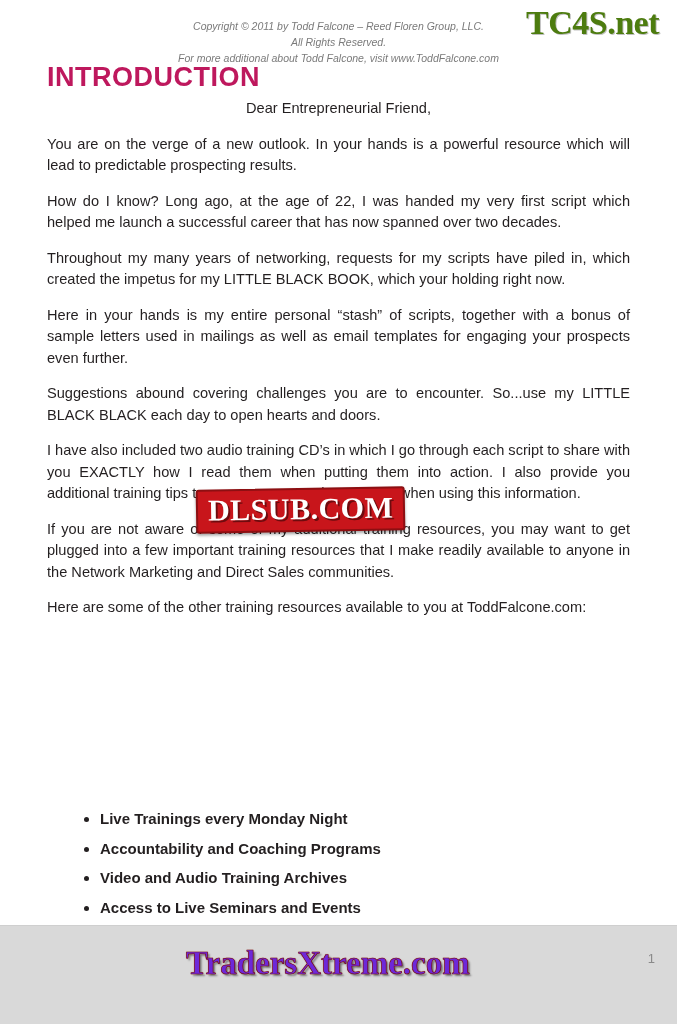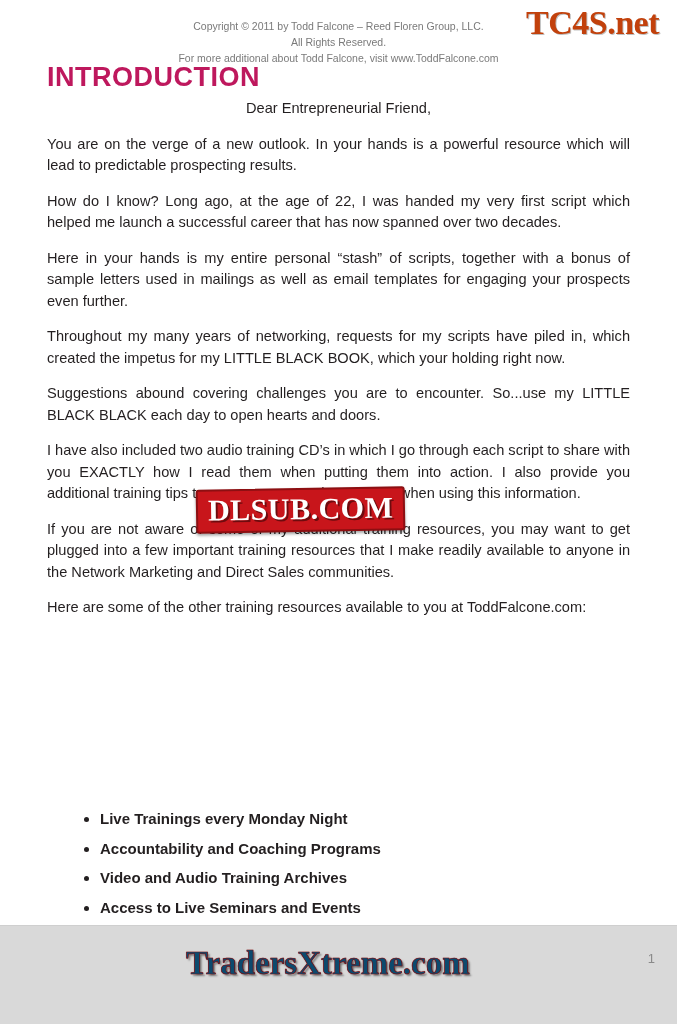--- a/index.html
+++ b/index.html
@@ -24,21 +24,21 @@
 
   
   .brand {
     position: absolute;
     top: 4px;
     right: 18px;
     font-family: "Liberation Serif", serif;
     font-weight: bold;
     font-size: 34px;
     letter-spacing: -0.5px;
-    color: #c2410c;
+    color: #4d7c0f;
     text-shadow: 1px 1px 0 rgba(0,0,0,0.25);
   }
 
   
   .heading {
     position: absolute;
     left: 47px;
     top: 44px;
     font-size: 27px;
     font-weight: bold;
@@ -94,20 +94,21 @@
   }
   .footer-text {
     position: absolute;
     left: 0;
     right: 0;
     top: 18px;
     text-align: center;
     font-size: 10.5px;
     line-height: 16px;
     color: #7a7a7a;
+    font-style: italic;
   }
   .page-number {
     position: absolute;
     right: 22px;
     bottom: 58px;
     font-size: 13px;
     color: #8a8a8a;
   }
 
   
@@ -132,42 +133,42 @@
   }
 
   
   .wm-traders {
     position: absolute;
     left: 186px;
     bottom: 42px;
     font-family: "Liberation Serif", serif;
     font-weight: bold;
     font-size: 33px;
-    color: #0c4a6e;
+    color: #6d28d9;
     letter-spacing: 0px;
     text-shadow: 2px 2px 2px rgba(0,0,0,0.45), 0 0 1px #7e0c0f;
     -webkit-text-stroke: 0.6px #7e0c0f;
     white-space: nowrap;
   }
 </style>
 </head>
 <body>
 
 <div class="page">
 
   <div class="brand">TC4S.net</div>
 
   <h1 class="heading">INTRODUCTION</h1>
 
   <div class="body-copy">
     <p class="nojust">Dear Entrepreneurial Friend,</p>
     <p>You are on the verge of a new outlook.  In your hands is a powerful resource which will lead to predictable prospecting results.</p>
     <p>How do I know? Long ago, at the age of 22, I was handed my very first script which helped me launch a successful career that has now spanned over two decades.</p>
+    <p>Throughout my many years of networking, requests for my scripts have piled in, which created the impetus for my LITTLE BLACK BOOK, which your holding right now.</p>
     <p>Here in your hands is my entire personal “stash” of scripts, together with a bonus of sample letters used in mailings as well as email templates for engaging your prospects even further.</p>
-    <p>Throughout my many years of networking, requests for my scripts have piled in, which created the impetus for my LITTLE BLACK BOOK, which your holding right now.</p>
     <p>Suggestions abound covering challenges you are to encounter. So...use my LITTLE BLACK BLACK each day to open hearts and doors.</p>
     <p>I have also included two audio training CD’s in which I go through each script to share with you EXACTLY how I read them when putting them into action.   I also provide you additional training tips to ensure your very best results when using this information.</p>
     <p>If you are not aware of some of my additional training resources, you may want to get plugged into a few important training resources that I make readily available to anyone in the Network Marketing and Direct Sales communities.</p>
     <p>Here are some of the other training resources available to you at ToddFalcone.com:</p>
   </div>
 
   <ul class="bullets">
     <li>Live Trainings every Monday Night</li>
     <li>Accountability and Coaching Programs</li>
     <li>Video and Audio Training Archives</li>

